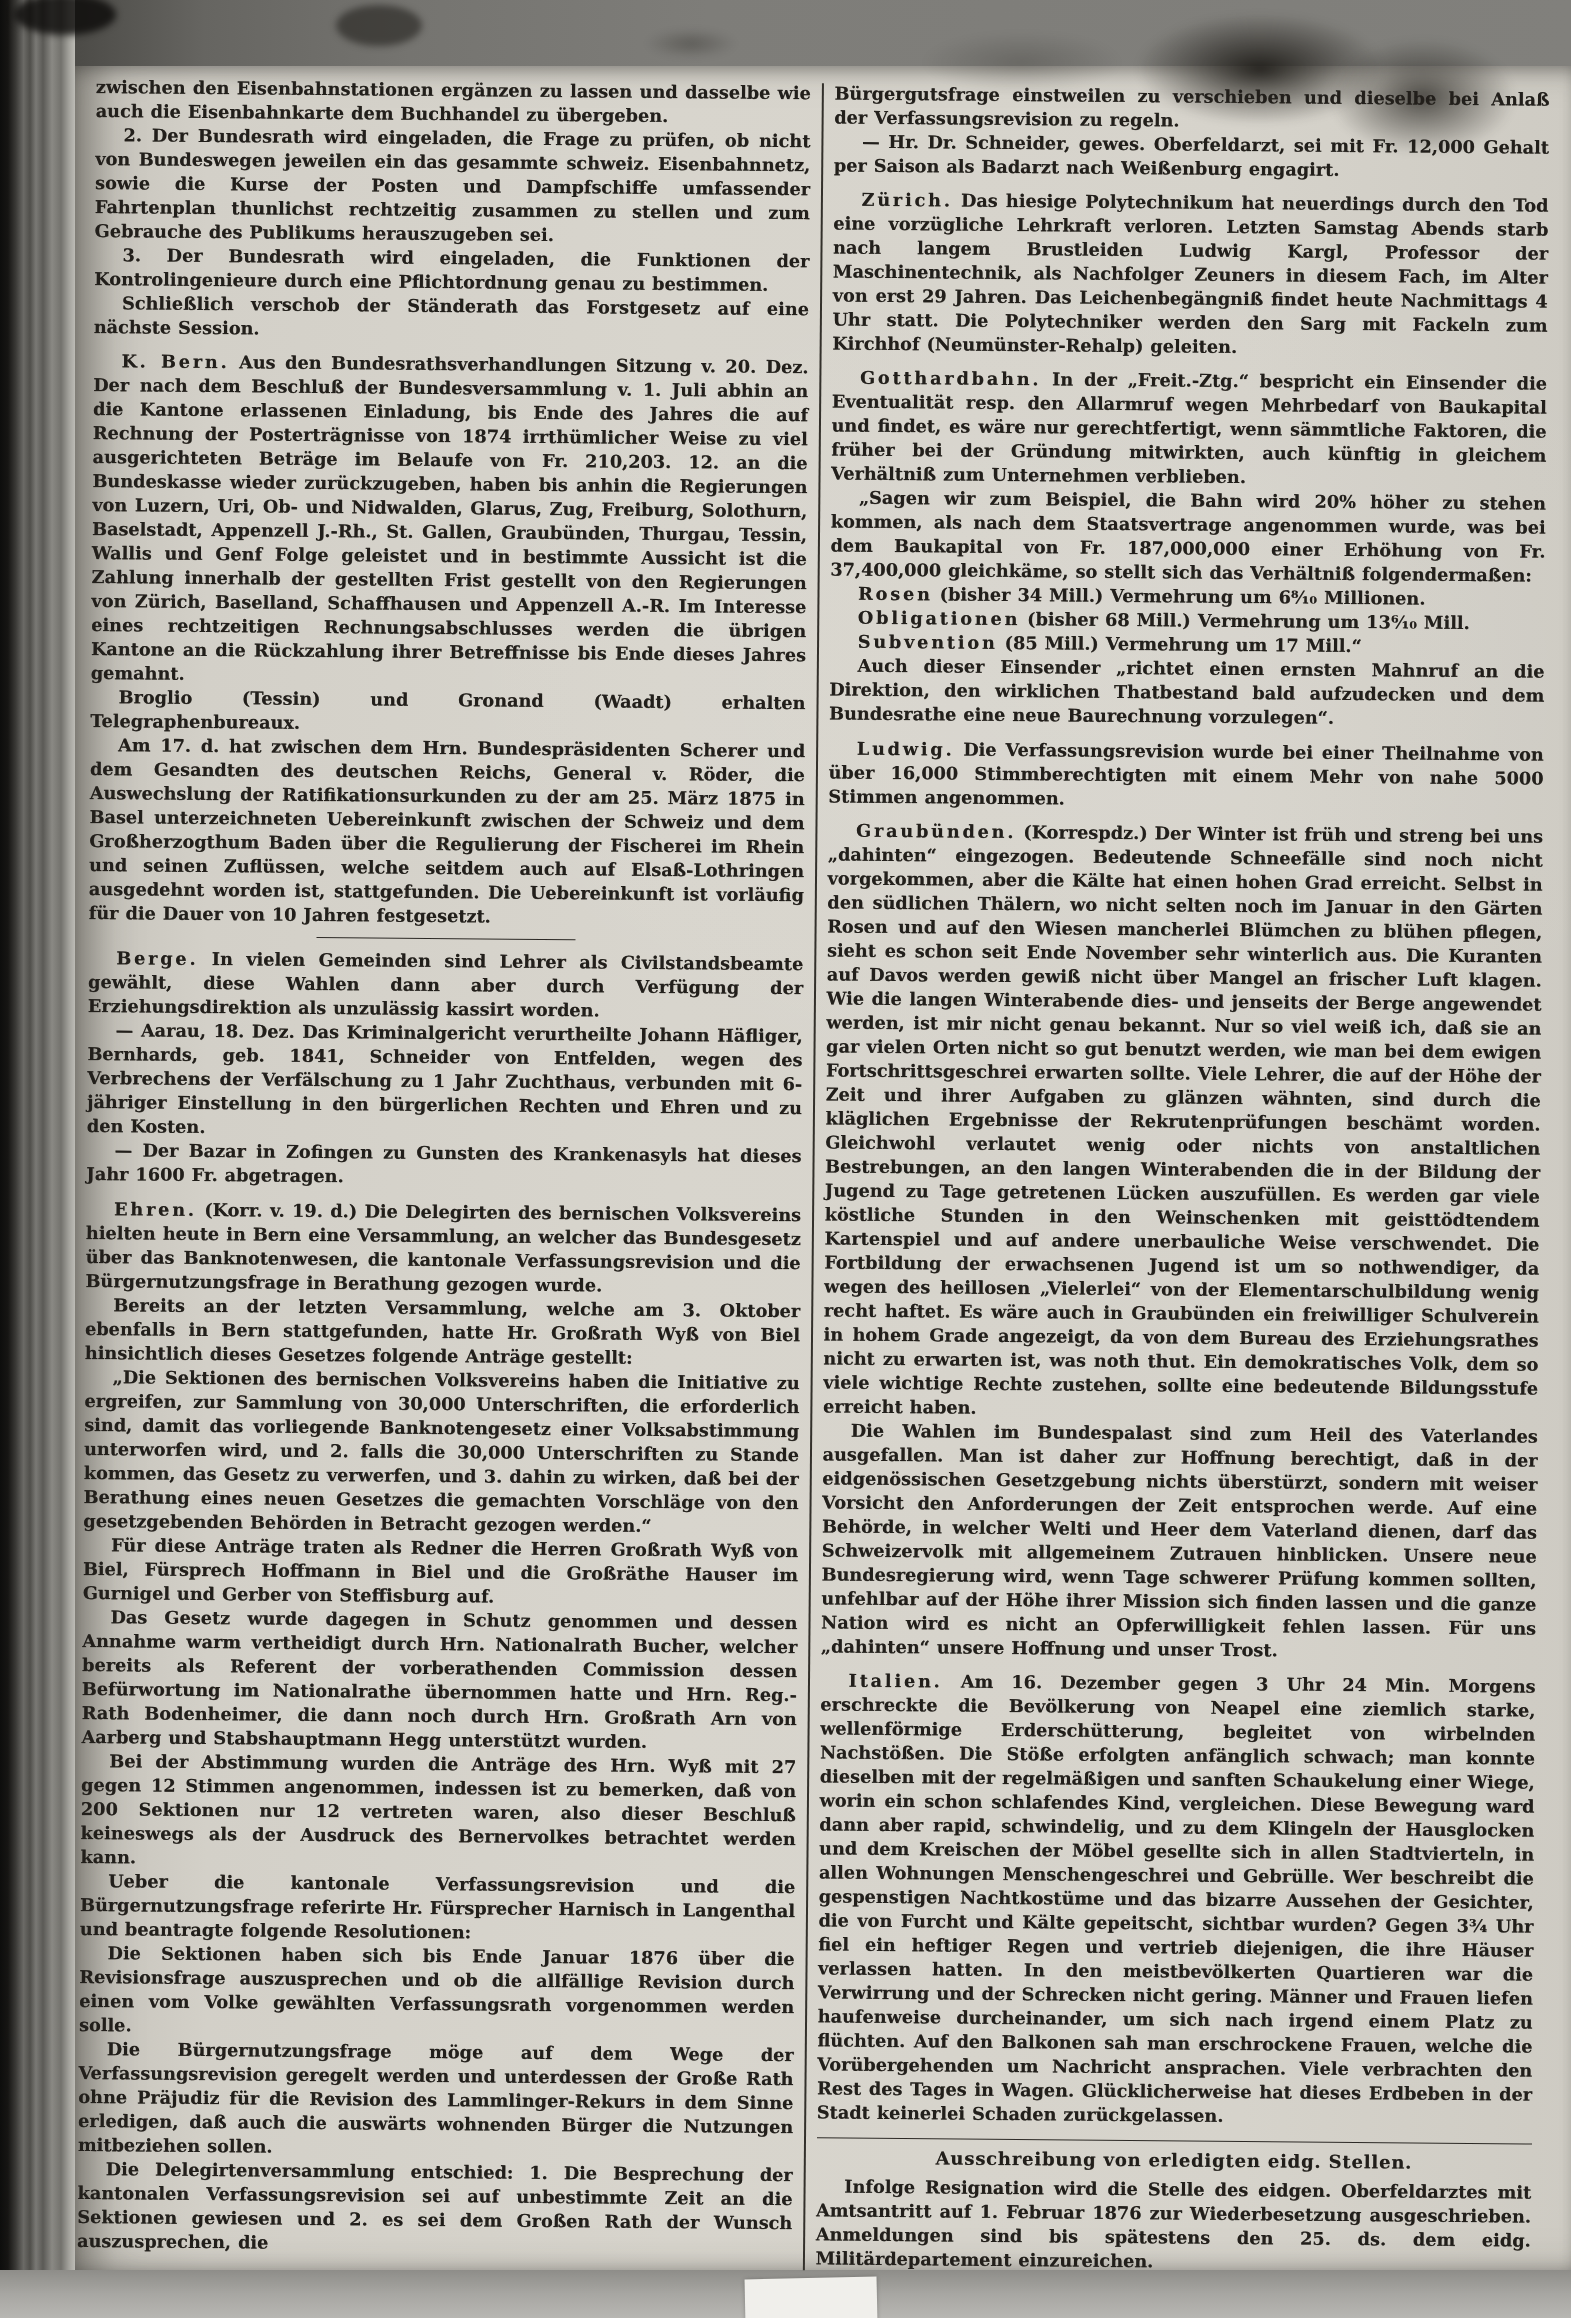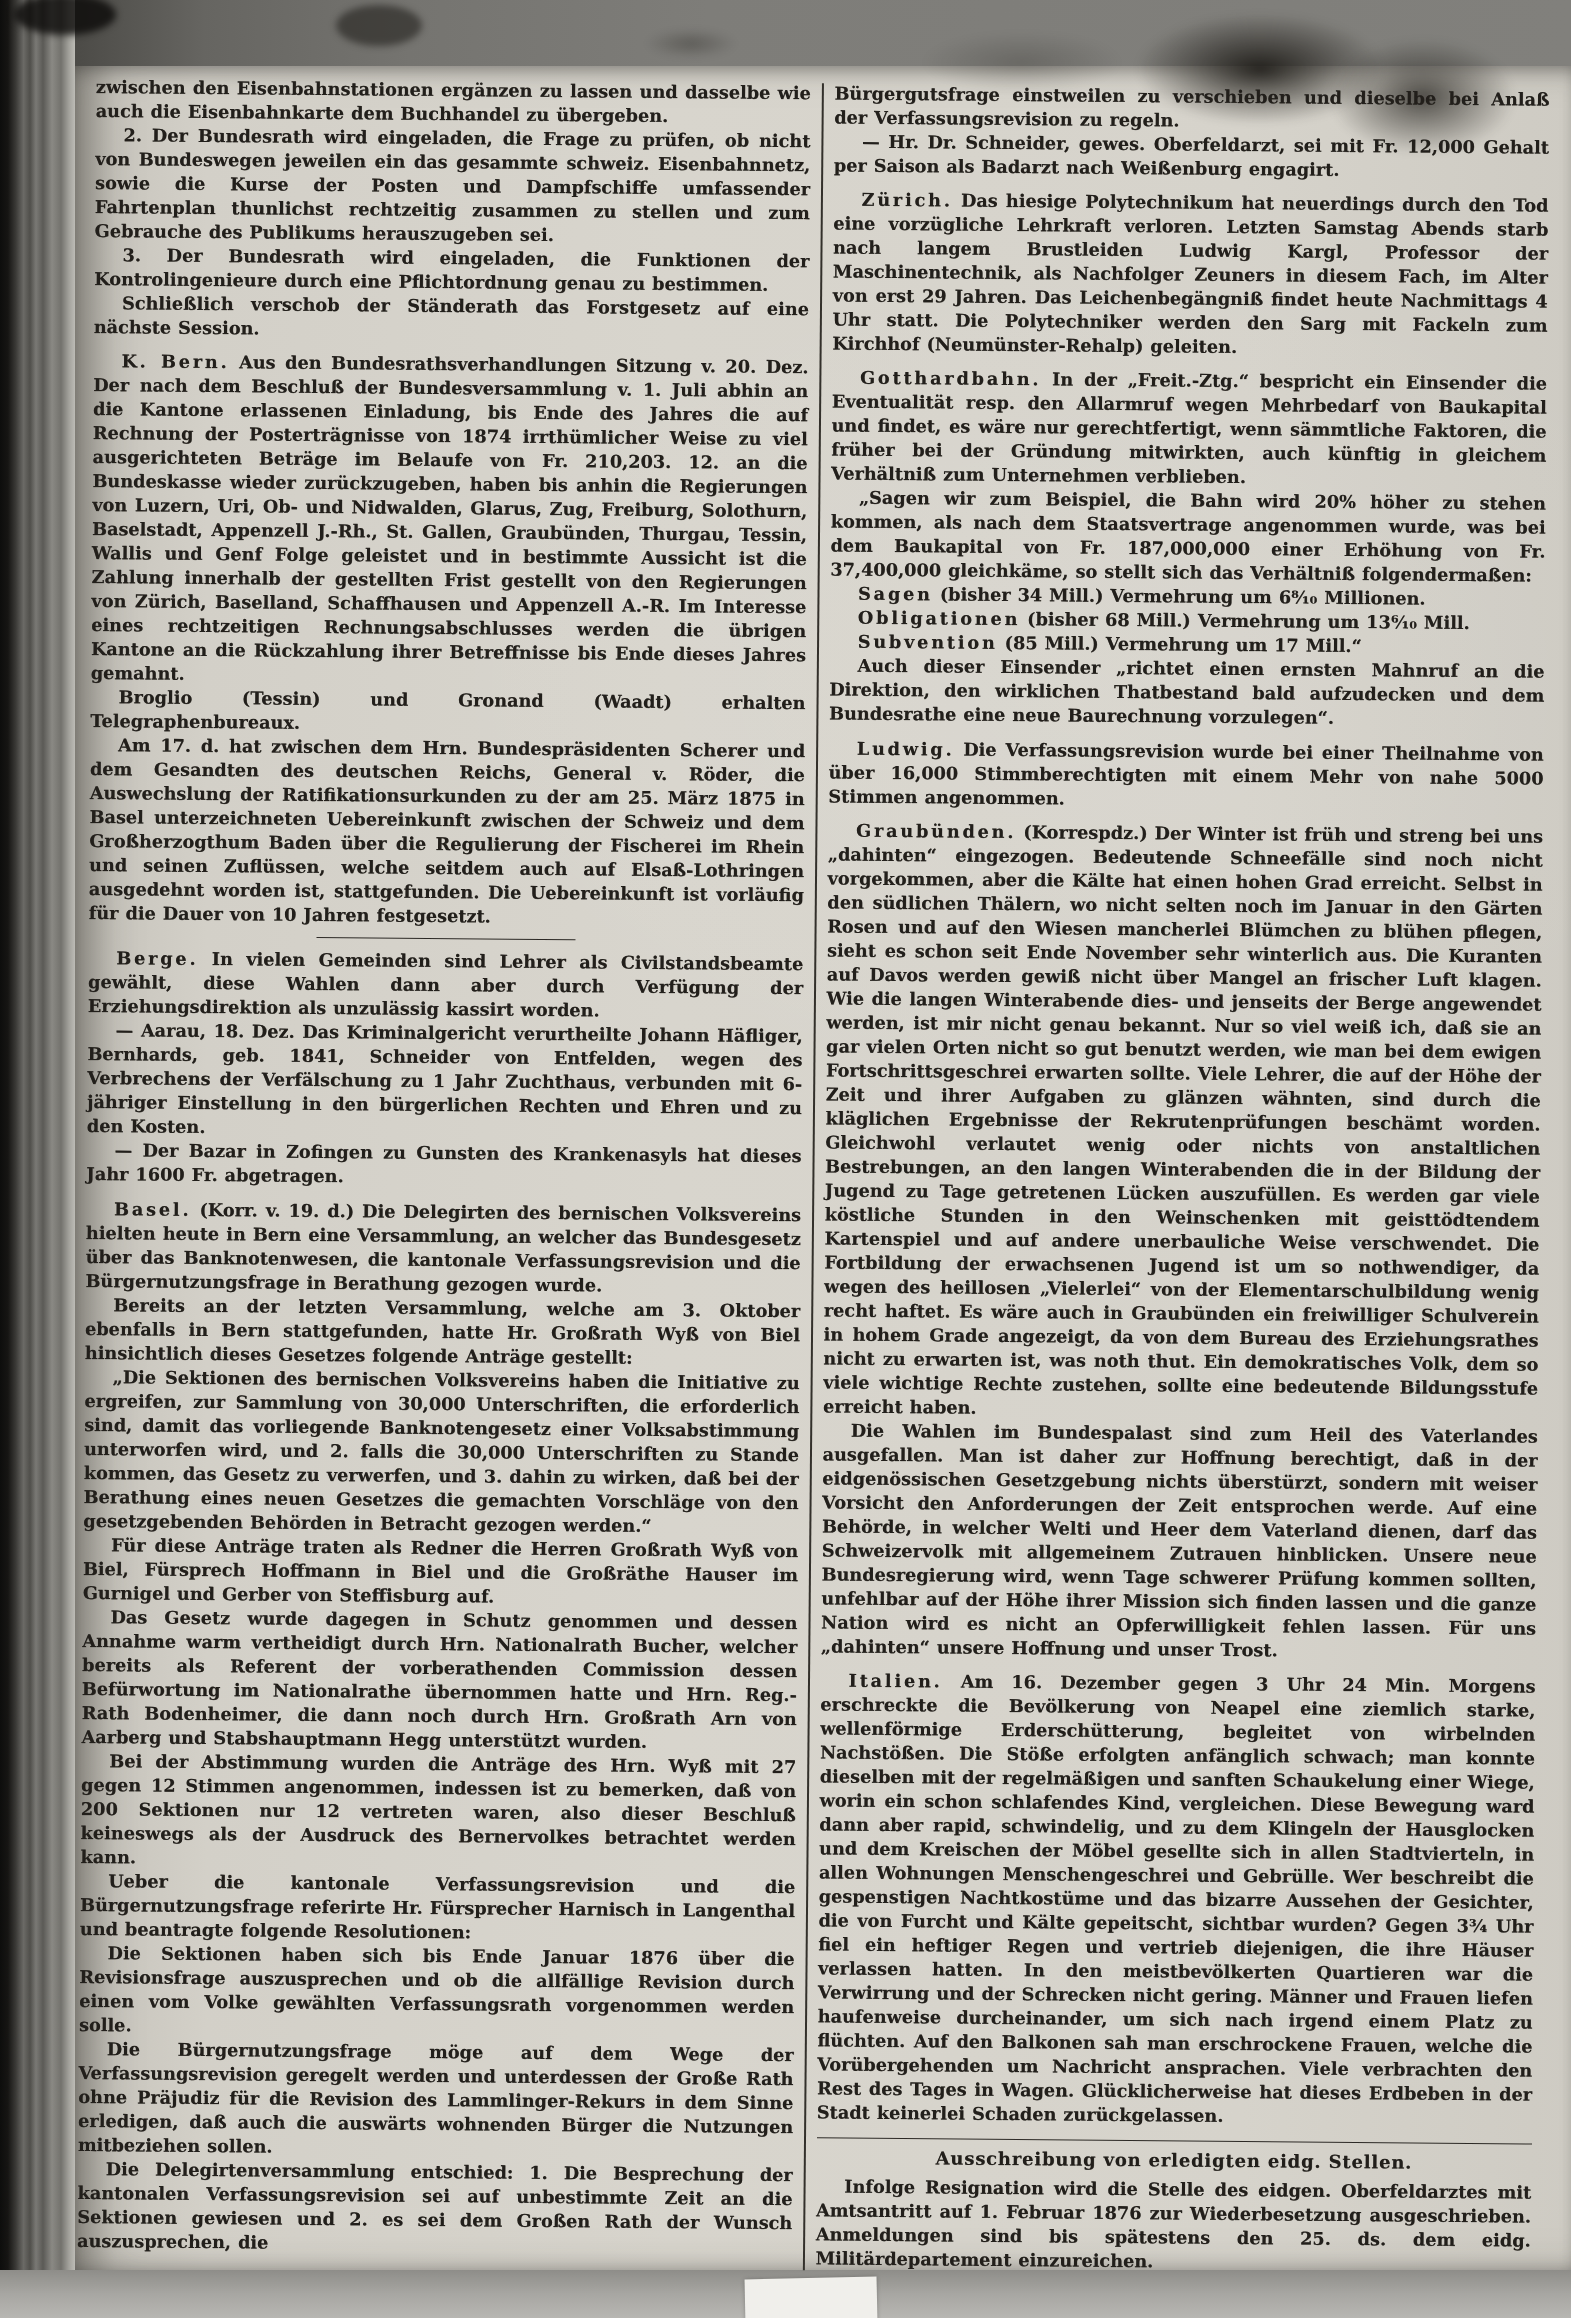--- a/index.html
+++ b/index.html
@@ -108,39 +108,39 @@
         <p class="para">2. Der Bundesrath wird eingeladen, die Frage zu prüfen, ob nicht von Bundeswegen jeweilen ein das gesammte schweiz. Eisenbahnnetz, sowie die Kurse der Posten und Dampfschiffe umfassender Fahrtenplan thunlichst rechtzeitig zusammen zu stellen und zum Gebrauche des Publikums herauszugeben sei.</p>
         <p class="para">3. Der Bundesrath wird eingeladen, die Funktionen der Kontrolingenieure durch eine Pflichtordnung genau zu bestimmen.</p>
         <p class="para">Schließlich verschob der Ständerath das Forstgesetz auf eine nächste Session.</p>
         <p class="para gap"><span class="lead">K. Bern.</span> Aus den Bundesrathsverhandlungen Sitzung v. 20. Dez. Der nach dem Beschluß der Bundesversammlung v. 1. Juli abhin an die Kantone erlassenen Einladung, bis Ende des Jahres die auf Rechnung der Posterträgnisse von 1874 irrthümlicher Weise zu viel ausgerichteten Beträge im Belaufe von Fr. 210,203. 12. an die Bundeskasse wieder zurückzugeben, haben bis anhin die Regierungen von Luzern, Uri, Ob- und Nidwalden, Glarus, Zug, Freiburg, Solothurn, Baselstadt, Appenzell J.-Rh., St. Gallen, Graubünden, Thurgau, Tessin, Wallis und Genf Folge geleistet und in bestimmte Aussicht ist die Zahlung innerhalb der gestellten Frist gestellt von den Regierungen von Zürich, Baselland, Schaffhausen und Appenzell A.-R. Im Interesse eines rechtzeitigen Rechnungsabschlusses werden die übrigen Kantone an die Rückzahlung ihrer Betreffnisse bis Ende dieses Jahres gemahnt.</p>
         <p class="para">Broglio (Tessin) und Gronand (Waadt) erhalten Telegraphenbureaux.</p>
         <p class="para">Am 17. d. hat zwischen dem Hrn. Bundespräsidenten Scherer und dem Gesandten des deutschen Reichs, General v. Röder, die Auswechslung der Ratifikationsurkunden zu der am 25. März 1875 in Basel unterzeichneten Uebereinkunft zwischen der Schweiz und dem Großherzogthum Baden über die Regulierung der Fischerei im Rhein und seinen Zuflüssen, welche seitdem auch auf Elsaß-Lothringen ausgedehnt worden ist, stattgefunden. Die Uebereinkunft ist vorläufig für die Dauer von 10 Jahren festgesetzt.</p>
         <div class="rule short"></div>
         <p class="para gap"><span class="lead">Berge.</span> In vielen Gemeinden sind Lehrer als Civilstandsbeamte gewählt, diese Wahlen dann aber durch Verfügung der Erziehungsdirektion als unzulässig kassirt worden.</p>
         <p class="para">— Aarau, 18. Dez. Das Kriminalgericht verurtheilte Johann Häfliger, Bernhards, geb. 1841, Schneider von Entfelden, wegen des Verbrechens der Verfälschung zu 1 Jahr Zuchthaus, verbunden mit 6-jähriger Einstellung in den bürgerlichen Rechten und Ehren und zu den Kosten.</p>
         <p class="para">— Der Bazar in Zofingen zu Gunsten des Krankenasyls hat dieses Jahr 1600 Fr. abgetragen.</p>
-        <p class="para gap"><span class="lead">Basel.</span> (Korr. v. 19. d.) Die Delegirten des bernischen Volksvereins hielten heute in Bern eine Versammlung, an welcher das Bundesgesetz über das Banknotenwesen, die kantonale Verfassungsrevision und die Bürgernutzungsfrage in Berathung gezogen wurde.</p>
+        <p class="para gap"><span class="lead">Ehren.</span> (Korr. v. 19. d.) Die Delegirten des bernischen Volksvereins hielten heute in Bern eine Versammlung, an welcher das Bundesgesetz über das Banknotenwesen, die kantonale Verfassungsrevision und die Bürgernutzungsfrage in Berathung gezogen wurde.</p>
         <p class="para">Bereits an der letzten Versammlung, welche am 3. Oktober ebenfalls in Bern stattgefunden, hatte Hr. Großrath Wyß von Biel hinsichtlich dieses Gesetzes folgende Anträge gestellt:</p>
         <p class="para">„Die Sektionen des bernischen Volksvereins haben die Initiative zu ergreifen, zur Sammlung von 30,000 Unterschriften, die erforderlich sind, damit das vorliegende Banknotengesetz einer Volksabstimmung unterworfen wird, und 2. falls die 30,000 Unterschriften zu Stande kommen, das Gesetz zu verwerfen, und 3. dahin zu wirken, daß bei der Berathung eines neuen Gesetzes die gemachten Vorschläge von den gesetzgebenden Behörden in Betracht gezogen werden.“</p>
         <p class="para">Für diese Anträge traten als Redner die Herren Großrath Wyß von Biel, Fürsprech Hoffmann in Biel und die Großräthe Hauser im Gurnigel und Gerber von Steffisburg auf.</p>
         <p class="para">Das Gesetz wurde dagegen in Schutz genommen und dessen Annahme warm vertheidigt durch Hrn. Nationalrath Bucher, welcher bereits als Referent der vorberathenden Commission dessen Befürwortung im Nationalrathe übernommen hatte und Hrn. Reg.-Rath Bodenheimer, die dann noch durch Hrn. Großrath Arn von Aarberg und Stabshauptmann Hegg unterstützt wurden.</p>
         <p class="para">Bei der Abstimmung wurden die Anträge des Hrn. Wyß mit 27 gegen 12 Stimmen angenommen, indessen ist zu bemerken, daß von 200 Sektionen nur 12 vertreten waren, also dieser Beschluß keineswegs als der Ausdruck des Bernervolkes betrachtet werden kann.</p>
         <p class="para">Ueber die kantonale Verfassungsrevision und die Bürgernutzungsfrage referirte Hr. Fürsprecher Harnisch in Langenthal und beantragte folgende Resolutionen:</p>
         <p class="para">Die Sektionen haben sich bis Ende Januar 1876 über die Revisionsfrage auszusprechen und ob die allfällige Revision durch einen vom Volke gewählten Verfassungsrath vorgenommen werden solle.</p>
         <p class="para">Die Bürgernutzungsfrage möge auf dem Wege der Verfassungsrevision geregelt werden und unterdessen der Große Rath ohne Präjudiz für die Revision des Lammlinger-Rekurs in dem Sinne erledigen, daß auch die auswärts wohnenden Bürger die Nutzungen mitbeziehen sollen.</p>
         <p class="para">Die Delegirtenversammlung entschied: 1. Die Besprechung der kantonalen Verfassungsrevision sei auf unbestimmte Zeit an die Sektionen gewiesen und 2. es sei dem Großen Rath der Wunsch auszusprechen, die</p>
       </div>
     <div class="col-divider"></div>
     <div class="col">
         <p class="para noindent">Bürgergutsfrage einstweilen zu verschieben und dieselbe bei Anlaß der Verfassungsrevision zu regeln.</p>
         <p class="para">— Hr. Dr. Schneider, gewes. Oberfeldarzt, sei mit Fr. 12,000 Gehalt per Saison als Badarzt nach Weißenburg engagirt.</p>
         <p class="para gap"><span class="lead">Zürich.</span> Das hiesige Polytechnikum hat neuerdings durch den Tod eine vorzügliche Lehrkraft verloren. Letzten Samstag Abends starb nach langem Brustleiden Ludwig Kargl, Professor der Maschinentechnik, als Nachfolger Zeuners in diesem Fach, im Alter von erst 29 Jahren. Das Leichenbegängniß findet heute Nachmittags 4 Uhr statt. Die Polytechniker werden den Sarg mit Fackeln zum Kirchhof (Neumünster-Rehalp) geleiten.</p>
         <p class="para gap"><span class="lead">Gotthardbahn.</span> In der „Freit.-Ztg.“ bespricht ein Einsender die Eventualität resp. den Allarmruf wegen Mehrbedarf von Baukapital und findet, es wäre nur gerechtfertigt, wenn sämmtliche Faktoren, die früher bei der Gründung mitwirkten, auch künftig in gleichem Verhältniß zum Unternehmen verblieben.</p>
         <p class="para">„Sagen wir zum Beispiel, die Bahn wird 20% höher zu stehen kommen, als nach dem Staatsvertrage angenommen wurde, was bei dem Baukapital von Fr. 187,000,000 einer Erhöhung von Fr. 37,400,000 gleichkäme, so stellt sich das Verhältniß folgendermaßen:</p>
-        <p class="para"><span class="lead">Sagen</span> (bisher 34 Mill.) Vermehrung um 6⁸⁄₁₀ Millionen.</p>
+        <p class="para"><span class="lead">Rosen</span> (bisher 34 Mill.) Vermehrung um 6⁸⁄₁₀ Millionen.</p>
         <p class="para"><span class="lead">Obligationen</span> (bisher 68 Mill.) Vermehrung um 13⁶⁄₁₀ Mill.</p>
         <p class="para"><span class="lead">Subvention</span> (85 Mill.) Vermehrung um 17 Mill.“</p>
         <p class="para">Auch dieser Einsender „richtet einen ernsten Mahnruf an die Direktion, den wirklichen Thatbestand bald aufzudecken und dem Bundesrathe eine neue Baurechnung vorzulegen“.</p>
         <p class="para gap"><span class="lead">Ludwig.</span> Die Verfassungsrevision wurde bei einer Theilnahme von über 16,000 Stimmberechtigten mit einem Mehr von nahe 5000 Stimmen angenommen.</p>
         <p class="para gap"><span class="lead">Graubünden.</span> (Korrespdz.) Der Winter ist früh und streng bei uns „dahinten“ eingezogen. Bedeutende Schneefälle sind noch nicht vorgekommen, aber die Kälte hat einen hohen Grad erreicht. Selbst in den südlichen Thälern, wo nicht selten noch im Januar in den Gärten Rosen und auf den Wiesen mancherlei Blümchen zu blühen pflegen, sieht es schon seit Ende November sehr winterlich aus. Die Kuranten auf Davos werden gewiß nicht über Mangel an frischer Luft klagen. Wie die langen Winterabende dies- und jenseits der Berge angewendet werden, ist mir nicht genau bekannt. Nur so viel weiß ich, daß sie an gar vielen Orten nicht so gut benutzt werden, wie man bei dem ewigen Fortschrittsgeschrei erwarten sollte. Viele Lehrer, die auf der Höhe der Zeit und ihrer Aufgaben zu glänzen wähnten, sind durch die kläglichen Ergebnisse der Rekrutenprüfungen beschämt worden. Gleichwohl verlautet wenig oder nichts von anstaltlichen Bestrebungen, an den langen Winterabenden die in der Bildung der Jugend zu Tage getretenen Lücken auszufüllen. Es werden gar viele köstliche Stunden in den Weinschenken mit geisttödtendem Kartenspiel und auf andere unerbauliche Weise verschwendet. Die Fortbildung der erwachsenen Jugend ist um so nothwendiger, da wegen des heillosen „Vielerlei“ von der Elementarschulbildung wenig recht haftet. Es wäre auch in Graubünden ein freiwilliger Schulverein in hohem Grade angezeigt, da von dem Bureau des Erziehungsrathes nicht zu erwarten ist, was noth thut. Ein demokratisches Volk, dem so viele wichtige Rechte zustehen, sollte eine bedeutende Bildungsstufe erreicht haben.</p>
         <p class="para">Die Wahlen im Bundespalast sind zum Heil des Vaterlandes ausgefallen. Man ist daher zur Hoffnung berechtigt, daß in der eidgenössischen Gesetzgebung nichts überstürzt, sondern mit weiser Vorsicht den Anforderungen der Zeit entsprochen werde. Auf eine Behörde, in welcher Welti und Heer dem Vaterland dienen, darf das Schweizervolk mit allgemeinem Zutrauen hinblicken. Unsere neue Bundesregierung wird, wenn Tage schwerer Prüfung kommen sollten, unfehlbar auf der Höhe ihrer Mission sich finden lassen und die ganze Nation wird es nicht an Opferwilligkeit fehlen lassen. Für uns „dahinten“ unsere Hoffnung und unser Trost.</p>
         <p class="para gap"><span class="lead">Italien.</span> Am 16. Dezember gegen 3 Uhr 24 Min. Morgens erschreckte die Bevölkerung von Neapel eine ziemlich starke, wellenförmige Erderschütterung, begleitet von wirbelnden Nachstößen. Die Stöße erfolgten anfänglich schwach; man konnte dieselben mit der regelmäßigen und sanften Schaukelung einer Wiege, worin ein schon schlafendes Kind, vergleichen. Diese Bewegung ward dann aber rapid, schwindelig, und zu dem Klingeln der Hausglocken und dem Kreischen der Möbel gesellte sich in allen Stadtvierteln, in allen Wohnungen Menschengeschrei und Gebrülle. Wer beschreibt die gespenstigen Nachtkostüme und das bizarre Aussehen der Gesichter, die von Furcht und Kälte gepeitscht, sichtbar wurden? Gegen 3¾ Uhr fiel ein heftiger Regen und vertrieb diejenigen, die ihre Häuser verlassen hatten. In den meistbevölkerten Quartieren war die Verwirrung und der Schrecken nicht gering. Männer und Frauen liefen haufenweise durcheinander, um sich nach irgend einem Platz zu flüchten. Auf den Balkonen sah man erschrockene Frauen, welche die Vorübergehenden um Nachricht ansprachen. Viele verbrachten den Rest des Tages in Wagen. Glücklicherweise hat dieses Erdbeben in der Stadt keinerlei Schaden zurückgelassen.</p>
         <div class="rule full"></div>
         <div class="heading">Ausschreibung von erledigten eidg. Stellen.</div>
         <p class="para">Infolge Resignation wird die Stelle des eidgen. Oberfeldarztes mit Amtsantritt auf 1. Februar 1876 zur Wiederbesetzung ausgeschrieben. Anmeldungen sind bis spätestens den 25. ds. dem eidg. Militärdepartement einzureichen.</p>

